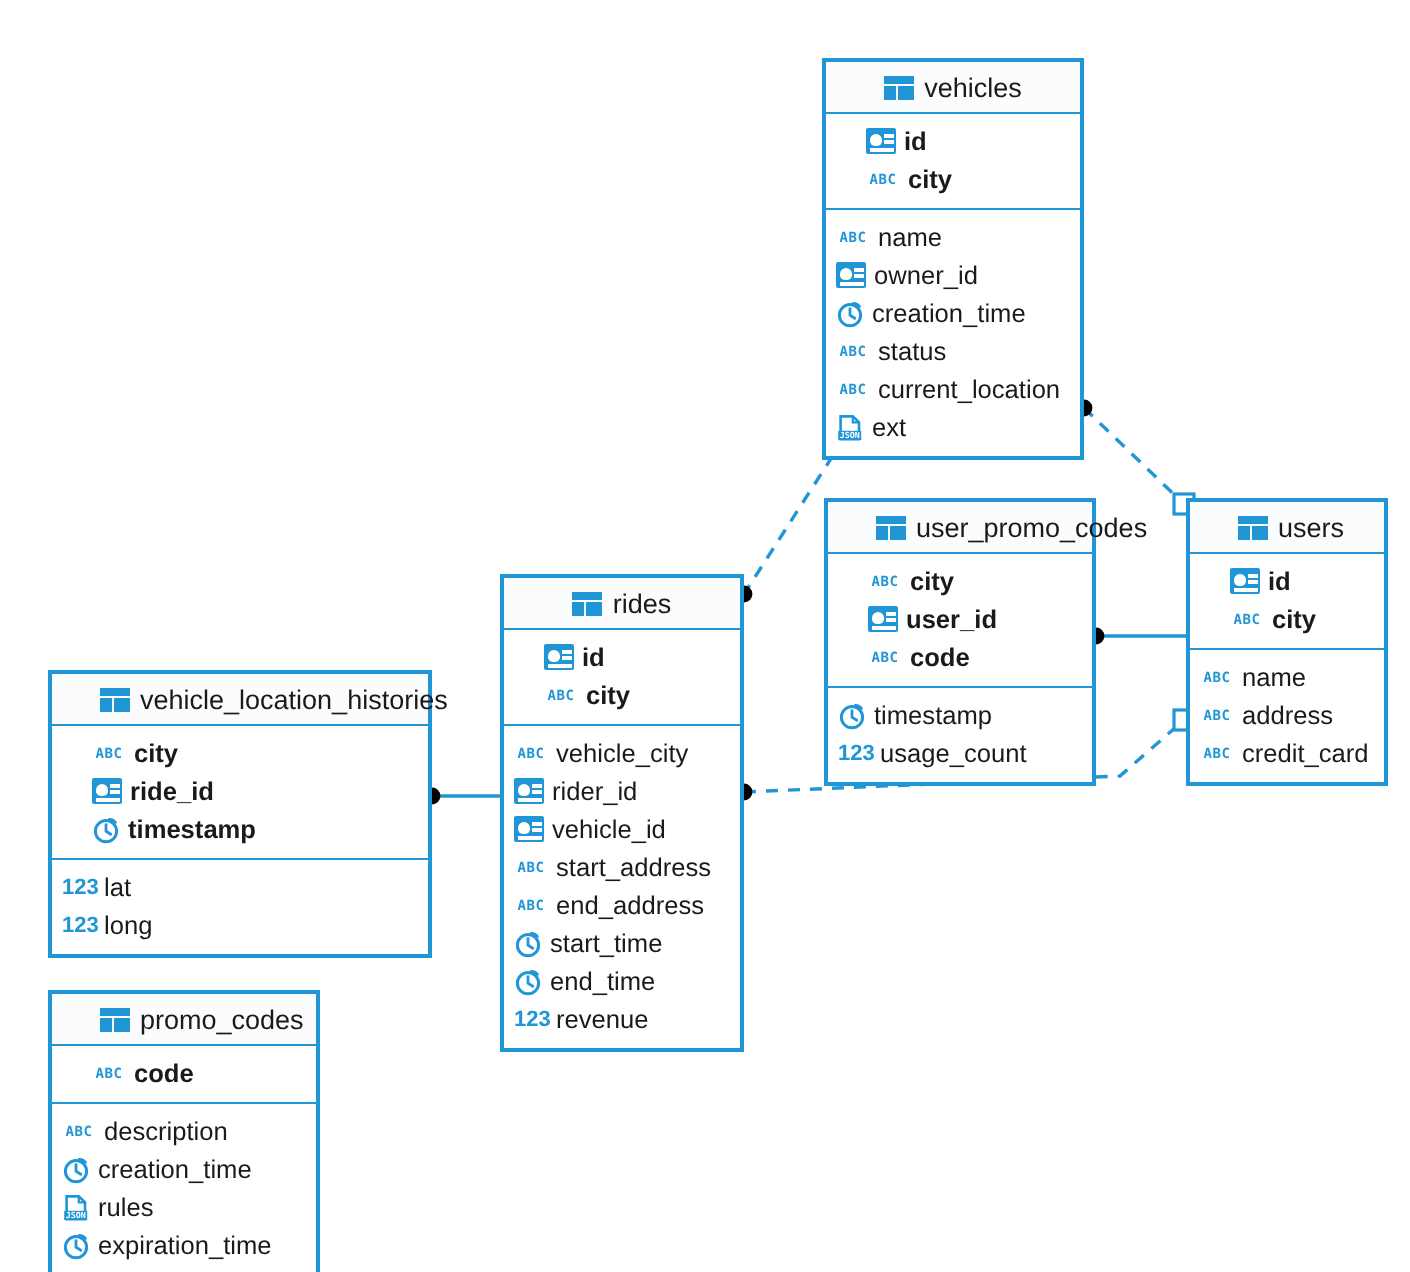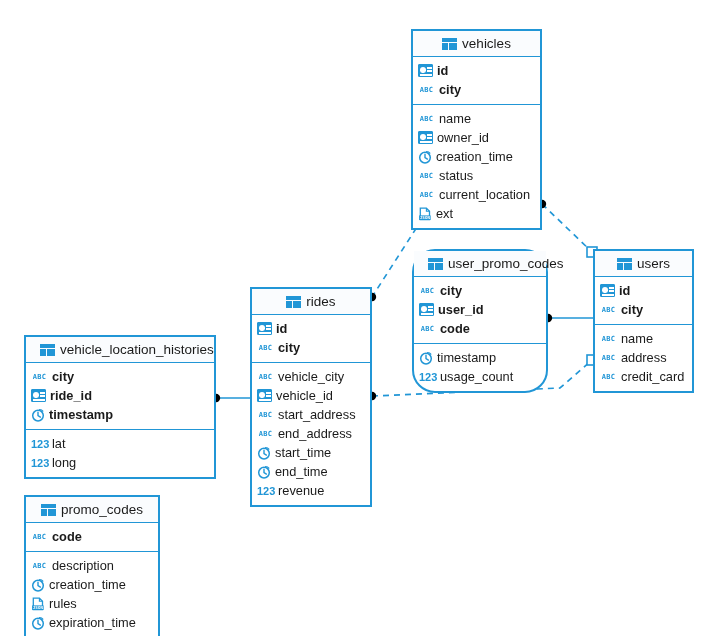--- a/index.html
+++ b/index.html
@@ -6,24 +6,24 @@
   body{width:705px;height:636px;position:relative;overflow:hidden;
        font-family:"Liberation Sans","DejaVu Sans",sans-serif;
        -webkit-font-smoothing:antialiased;}
   #canvas{position:absolute;left:0;top:0;width:705px;height:636px;}
   svg.links{position:absolute;left:0;top:0;width:705px;height:636px;pointer-events:none;}
 
   .table-node{position:absolute;background:#ffffff;border:2px solid #2196d6;
               box-sizing:border-box;z-index:2;}
   .tbl-header{height:26px;line-height:26px;text-align:center;background:#fafcfe;
               border-bottom:1.5px solid #2196d6;font-size:13.5px;color:#1a1a1a;
-              white-space:nowrap;padding:0 14px;box-sizing:border-box;}
+              white-space:nowrap;padding:0 24px;box-sizing:border-box;}
   .tbl-header .lbl{vertical-align:middle;}
   .tbl-section{padding:4px 0 5px 0;}
-  .tbl-section.pk{border-bottom:1.5px solid #2196d6;}
+  .tbl-section.pk{border-bottom:1.5px solid #2196d6;padding-left:15px;}
   .tbl-section.pk .col-name{font-weight:bold;}
   .col-row{display:flex;align-items:center;height:19px;padding:0 6px 0 5px;
            font-size:12.8px;color:#1a1a1a;white-space:nowrap;}
   .col-name{margin-left:4px;}
 
   
   .ic{display:inline-block;vertical-align:middle;flex:0 0 auto;}
   .ic-grid{width:15px;height:12px;position:relative;margin-right:5px;}
   .ic-grid i{position:absolute;background:#2196d6;display:block;}
   .ic-grid .g-top{left:0;top:0;width:15px;height:4px;}
@@ -122,21 +122,21 @@
             <span class="ic ic-json"><svg width="14" height="14" viewBox="0 0 14 14">
                 <path d="M2.3 1.2 h6.1 l3.1 3.0 v8.4 h-9.2 z" fill="#ffffff" stroke="#2196d6" stroke-width="1.3"></path>
                 <path d="M8.4 1.2 v3.0 h3.1" fill="none" stroke="#2196d6" stroke-width="1.1"></path>
                 <rect x="1.1" y="8.4" width="11.5" height="4.6" fill="#2196d6"></rect>
                 <text x="6.9" y="12.2" font-size="4.2" fill="#ffffff" text-anchor="middle" font-family="DejaVu Sans Mono, monospace" font-weight="bold">JSON</text>
               </svg></span>
             <span class="col-name">ext</span>
           </div>
         </div>
       </div>
-      <div class="table-node" style="left: 412px; top: 249px; width: 136px; border-radius: 23px;">
+      <div class="table-node" style="left: 412px; top: 249px; width: 136px;">
         <div class="tbl-header"><span class="ic ic-grid"><i class="g-top"></i><i class="g-bl"></i><i class="g-br"></i></span><span class="lbl">user_promo_codes</span></div>
         <div class="tbl-section pk">
           <div class="col-row">
             <span class="ic ic-abc">ABC</span>
             <span class="col-name">city</span>
           </div>
           <div class="col-row">
             <span class="ic ic-card">
               <i class="face"></i>
               <i class="l1"></i>
@@ -211,20 +211,29 @@
           </div>
           <div class="col-row">
             <span class="ic ic-abc">ABC</span>
             <span class="col-name">city</span>
           </div>
         </div>
         <div class="tbl-section">
           <div class="col-row">
             <span class="ic ic-abc">ABC</span>
             <span class="col-name">vehicle_city</span>
+          </div>
+          <div class="col-row">
+            <span class="ic ic-card">
+              <i class="face"></i>
+              <i class="l1"></i>
+              <i class="l2"></i>
+              <i class="l3"></i>
+            </span>
+            <span class="col-name">rider_id</span>
           </div>
           <div class="col-row">
             <span class="ic ic-card">
               <i class="face"></i>
               <i class="l1"></i>
               <i class="l2"></i>
               <i class="l3"></i>
             </span>
             <span class="col-name">vehicle_id</span>
           </div>

